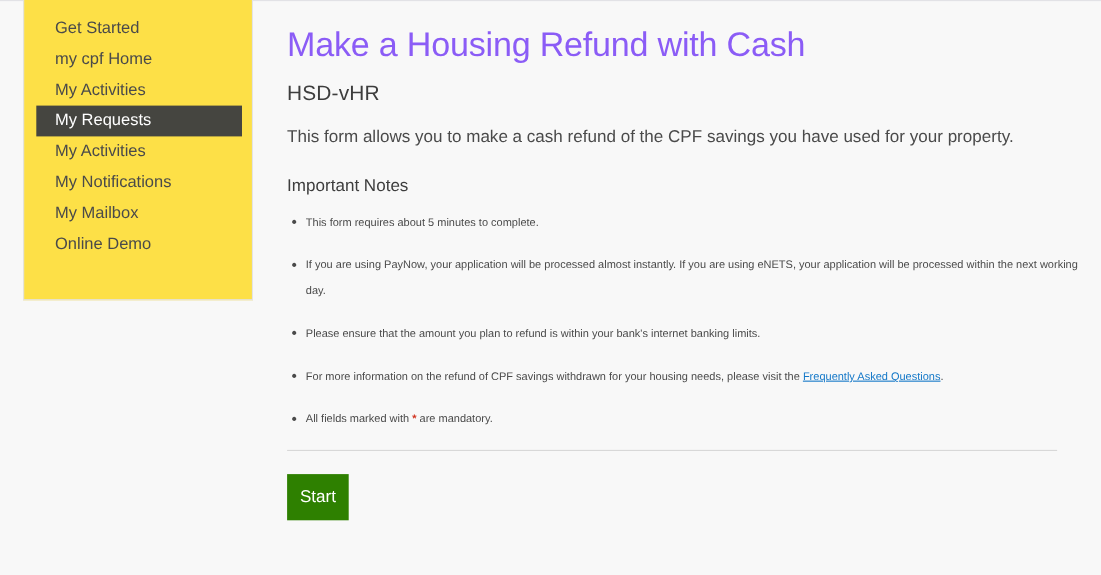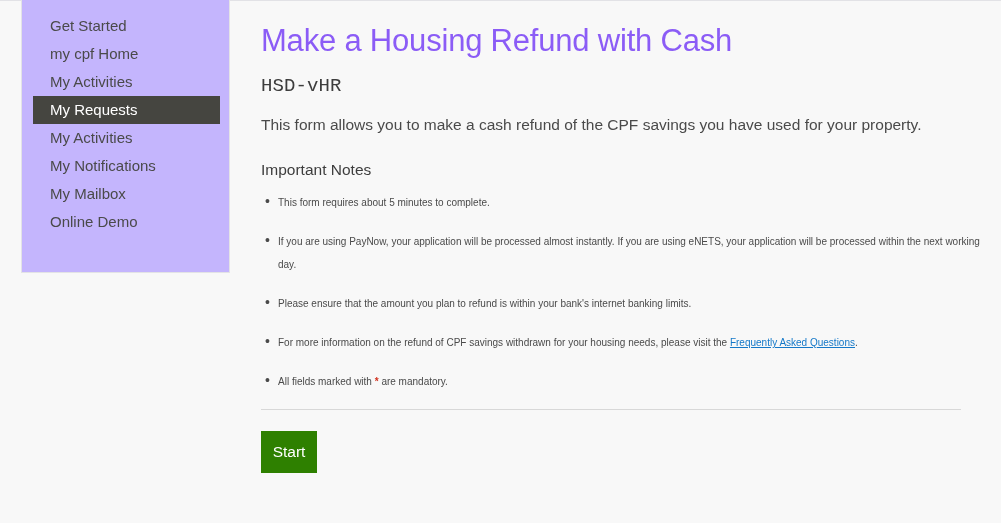--- a/index.html
+++ b/index.html
@@ -25,21 +25,21 @@
   }
 
   
   #sidebar-card {
     position: absolute;
     left: 21px;
     top: -1px;
     width: 209px;
     height: 273px;
     box-sizing: border-box;
-    background: #c4b5fd;
+    background: #fde047;
     border: 1px solid #e3e3e6;
     border-top: none;
   }
   .nav-list {
     list-style: none;
     margin: 0;
     padding: 12px 0 0 0;
   }
   .nav-item {
     height: 28px;
@@ -75,21 +75,20 @@
     line-height: 40px;
     color: #8b5cf6;
     letter-spacing: -0.2px;
   }
   #form-code {
     margin: 14px 0 0 0;
     font-size: 19px;
     font-weight: normal;
     color: #3d3d3d;
     letter-spacing: 0.1px;
-    font-family: Liberation Mono, monospace;
   }
   #intro-text {
     margin: 17px 0 0 0;
     font-size: 15.5px;
     line-height: 22px;
     color: #4a4a4a;
   }
   #notes-heading {
     margin: 25px 0 0 0;
     font-size: 15.5px;

